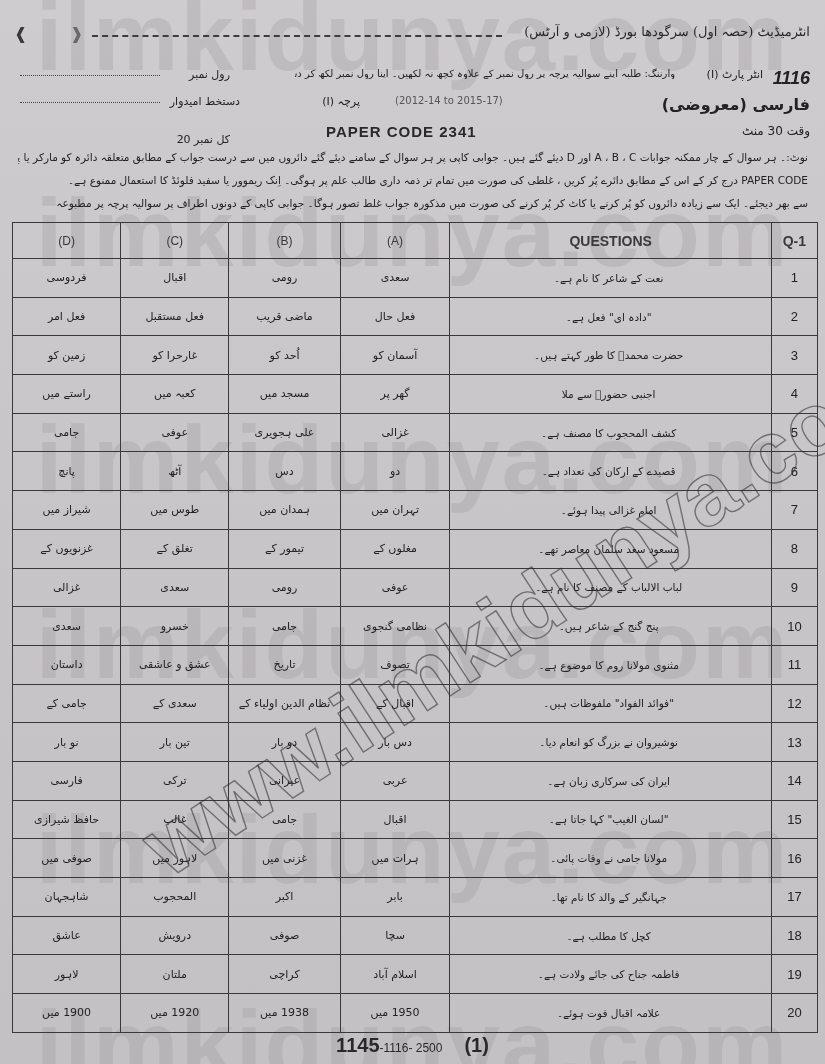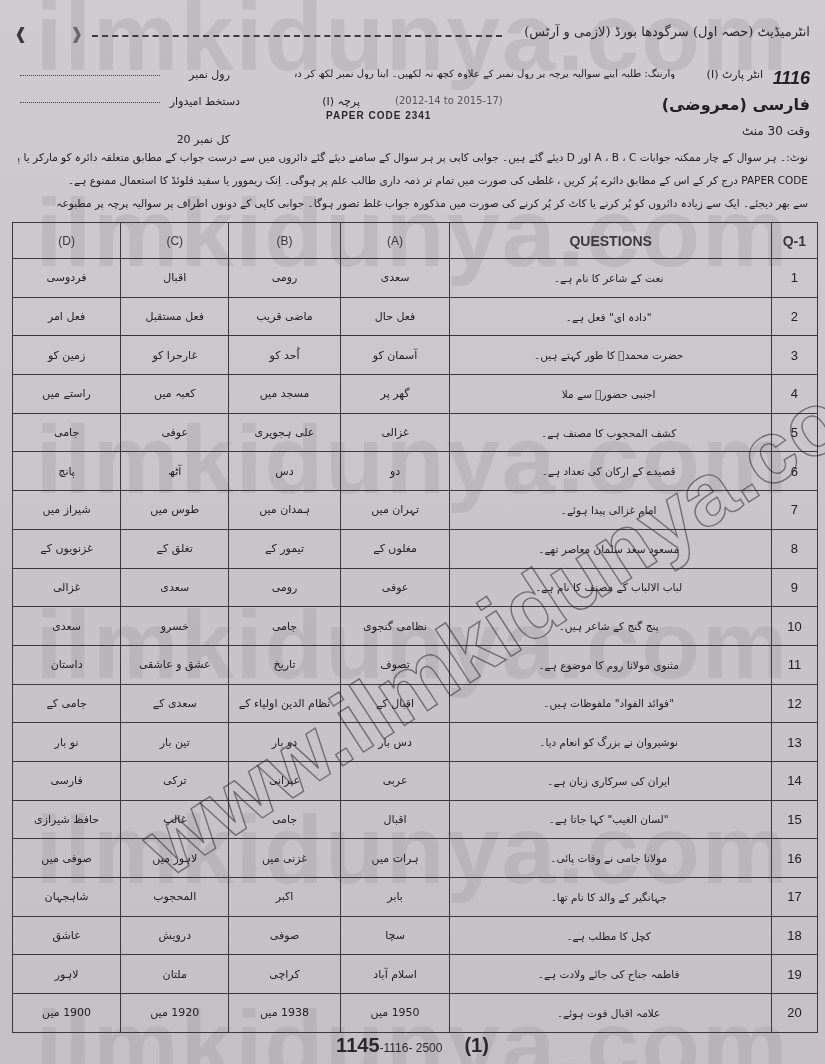--- a/index.html
+++ b/index.html
@@ -35,22 +35,22 @@
   }
   .board-title {
     position: absolute; right: 10px; top: 4px; direction: rtl;
     font-family: "DejaVu Serif", serif; font-size: 13px; color: #2a282a;
   }
   .meta-row { position: absolute; font-size: 11px; direction: rtl; color: #222; }
   .meta-ltr { position: absolute; font-size: 11px; color: #222; }
   .dotline { display: inline-block; border-bottom: 1px dotted #444; vertical-align: middle; }
   .bold { font-weight: bold; font-family: "Liberation Sans", sans-serif; }
   .paper-code {
-    position: absolute; left: 326px; top: 110px; font-family: "Liberation Sans", sans-serif;
-    font-weight: bold; font-size: 10px; letter-spacing: 1px; color: #2a282a;
+    position: absolute; left: 326px; top: 123px; font-family: "Liberation Sans", sans-serif;
+    font-weight: bold; font-size: 15px; letter-spacing: 1px; color: #2a282a;
   }
   .note {
     position: absolute; left: 18px; top: 146px; width: 790px; direction: rtl;
     font-size: 10.5px; line-height: 23px; color: #222;
   }
   
   .qtable {
     position: absolute; left: 12px; top: 222px; width: 806px;
     border-collapse: collapse; table-layout: fixed;
   }

